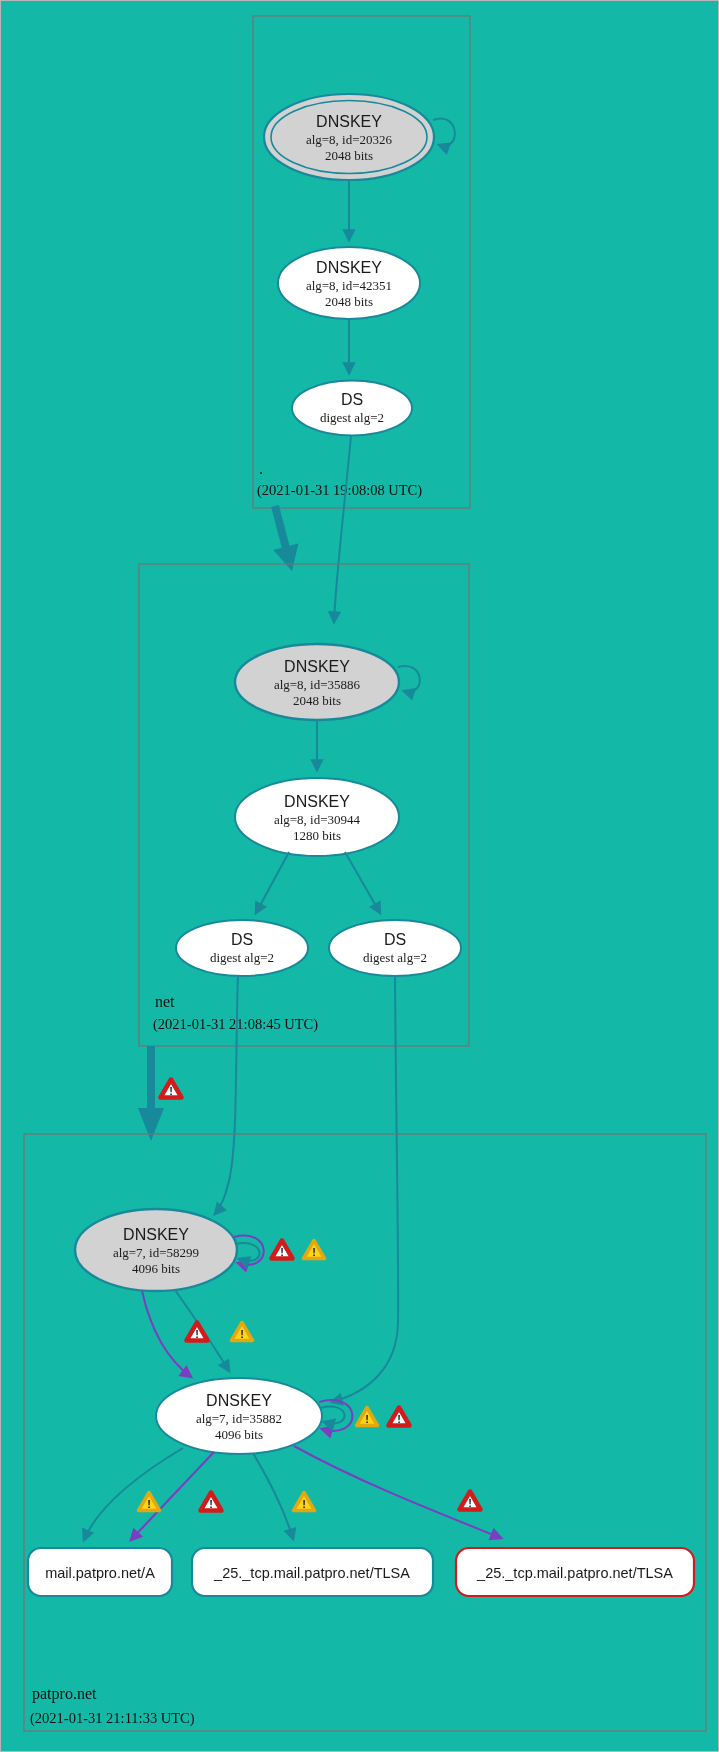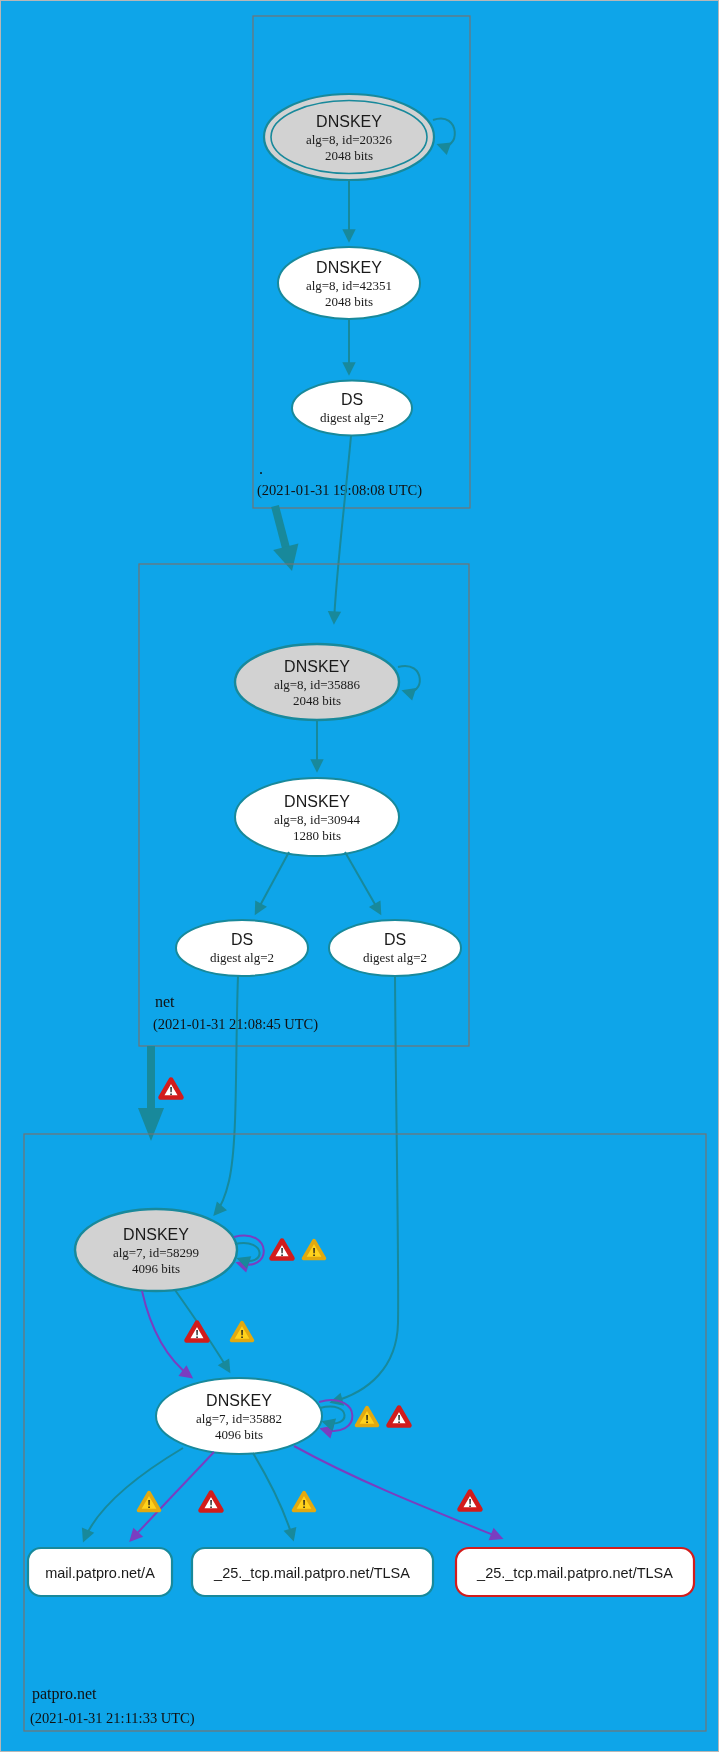--- a/index.html
+++ b/index.html
@@ -1,16 +1,16 @@
 <!DOCTYPE html>
 <html><head>
 <meta charset="utf-8">
 <style>
   html,body{margin:0;padding:0;background:#ffffff;}
-  .canvas{width:719px;height:1752px;position:relative;box-sizing:border-box;border:1px solid #b7b7b7;background:#0ea5e9;}
+  .canvas{width:719px;height:1752px;position:relative;box-sizing:border-box;border:1px solid #b7b7b7;background:#14b8a6;}
   svg{display:block;}
   .zone-box{fill:none;stroke:#737373;stroke-width:1.2;}
   .node-title{font-family:"Liberation Sans",sans-serif;font-size:16px;fill:#1a1a1a;text-anchor:middle;}
   .node-detail{font-family:"Liberation Serif",serif;font-size:13px;fill:#1a1a1a;text-anchor:middle;}
   .zone-label{font-family:"Liberation Serif",serif;font-size:16px;fill:#111;}
   .zone-ts{font-family:"Liberation Serif",serif;font-size:14.5px;fill:#111;}
   .rr-label{font-family:"Liberation Sans",sans-serif;font-size:14.5px;fill:#1a1a1a;text-anchor:middle;}
   .edge{fill:none;stroke:#18899b;stroke-width:2;}
   .edge-purple{fill:none;stroke:#7a3ec0;stroke-width:2;}
   .thick{stroke:#18899b;stroke-width:8;fill:none;}

